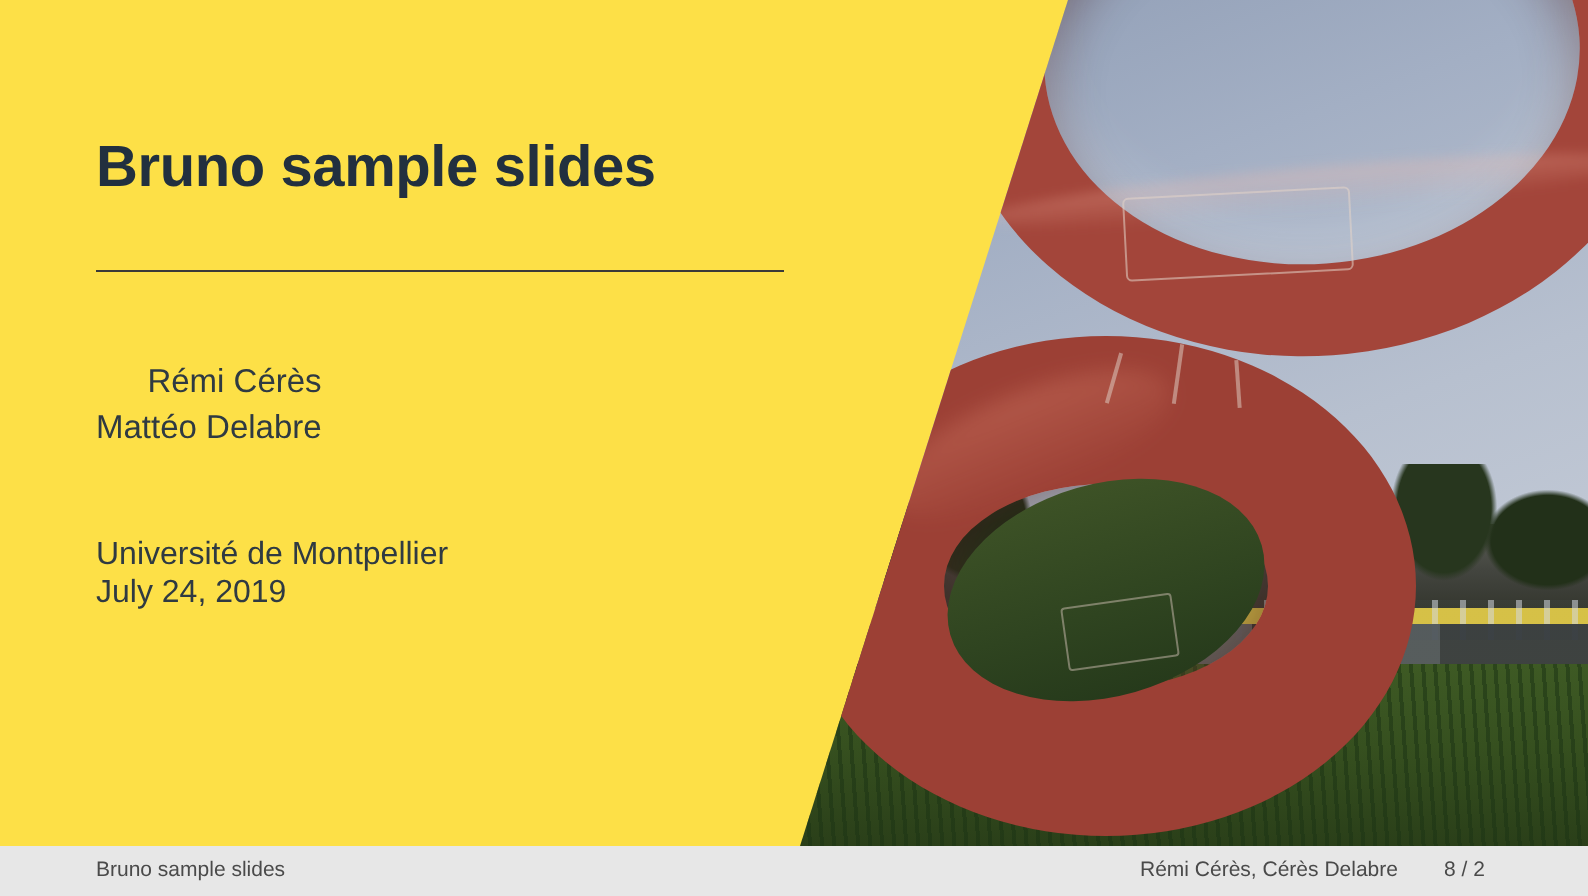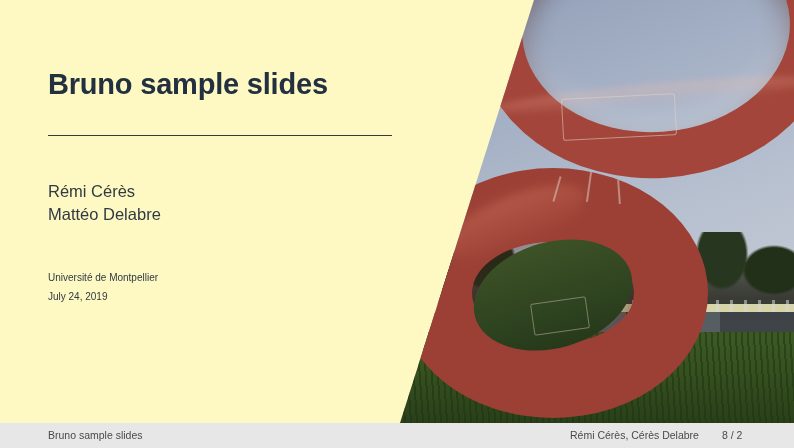--- a/index.html
+++ b/index.html
@@ -4,21 +4,21 @@
 <style>
   html, body {
     margin: 0;
     padding: 0;
     background: #ffffff;
   }
   #slide {
     position: relative;
     width: 794px;
     height: 448px;
-    background: #fef9c3;
+    background: #fde047;
     overflow: hidden;
     font-family: "Liberation Sans", sans-serif;
   }
 
   
   .photo-panel {
     position: absolute;
     top: 0;
     left: 380px;
     width: 414px;
@@ -204,26 +204,27 @@
     height: 1px;
     background: #3a3a38;
   }
   .authors {
     position: absolute;
     left: 48px;
     top: 180px;
     font-size: 16.5px;
     line-height: 23px;
     color: #2f3a42;
+    text-align: right;
   }
   .institute {
     position: absolute;
     left: 48px;
     top: 268px;
-    font-size: 10px;
+    font-size: 16px;
     line-height: 19px;
     color: #2f3a42;
   }
 
   
   .footer {
     position: absolute;
     left: 0;
     right: 0;
     bottom: 0;

